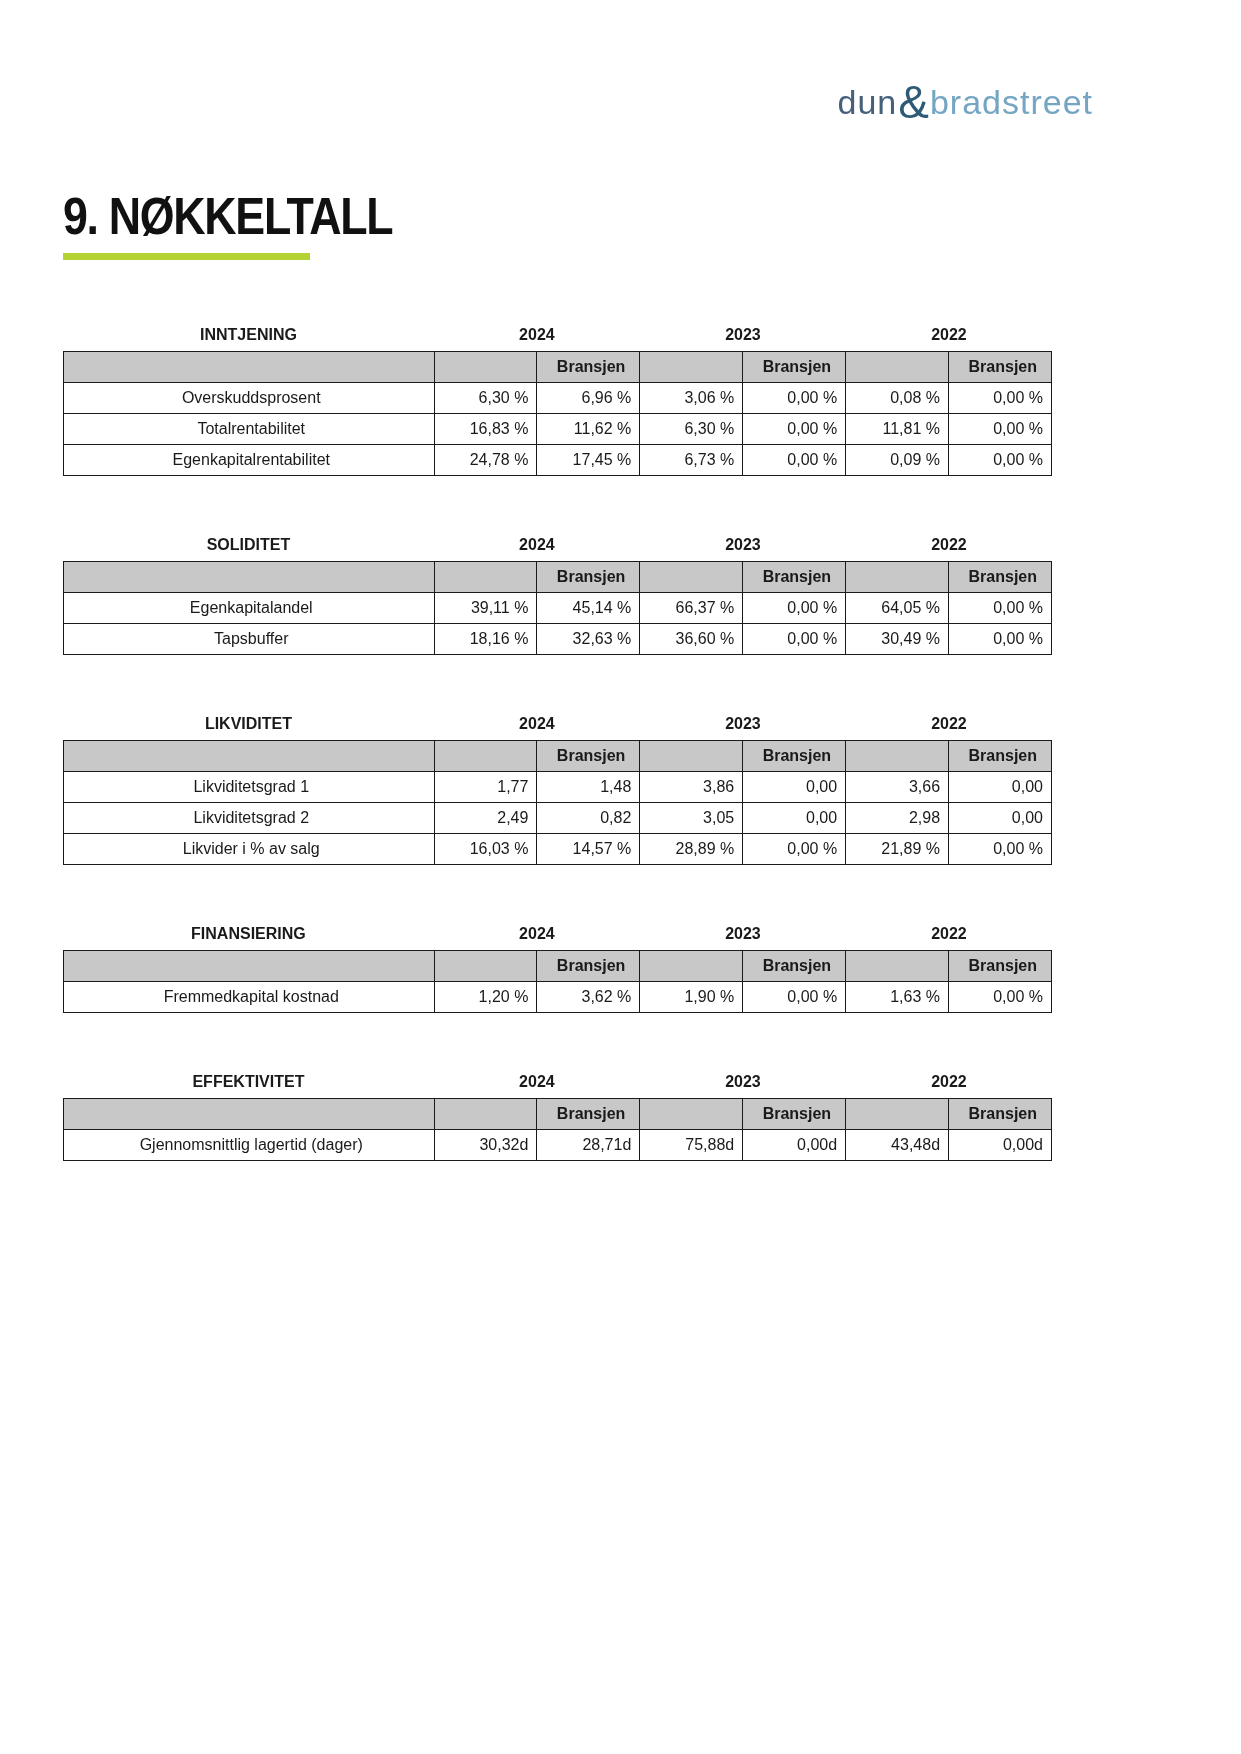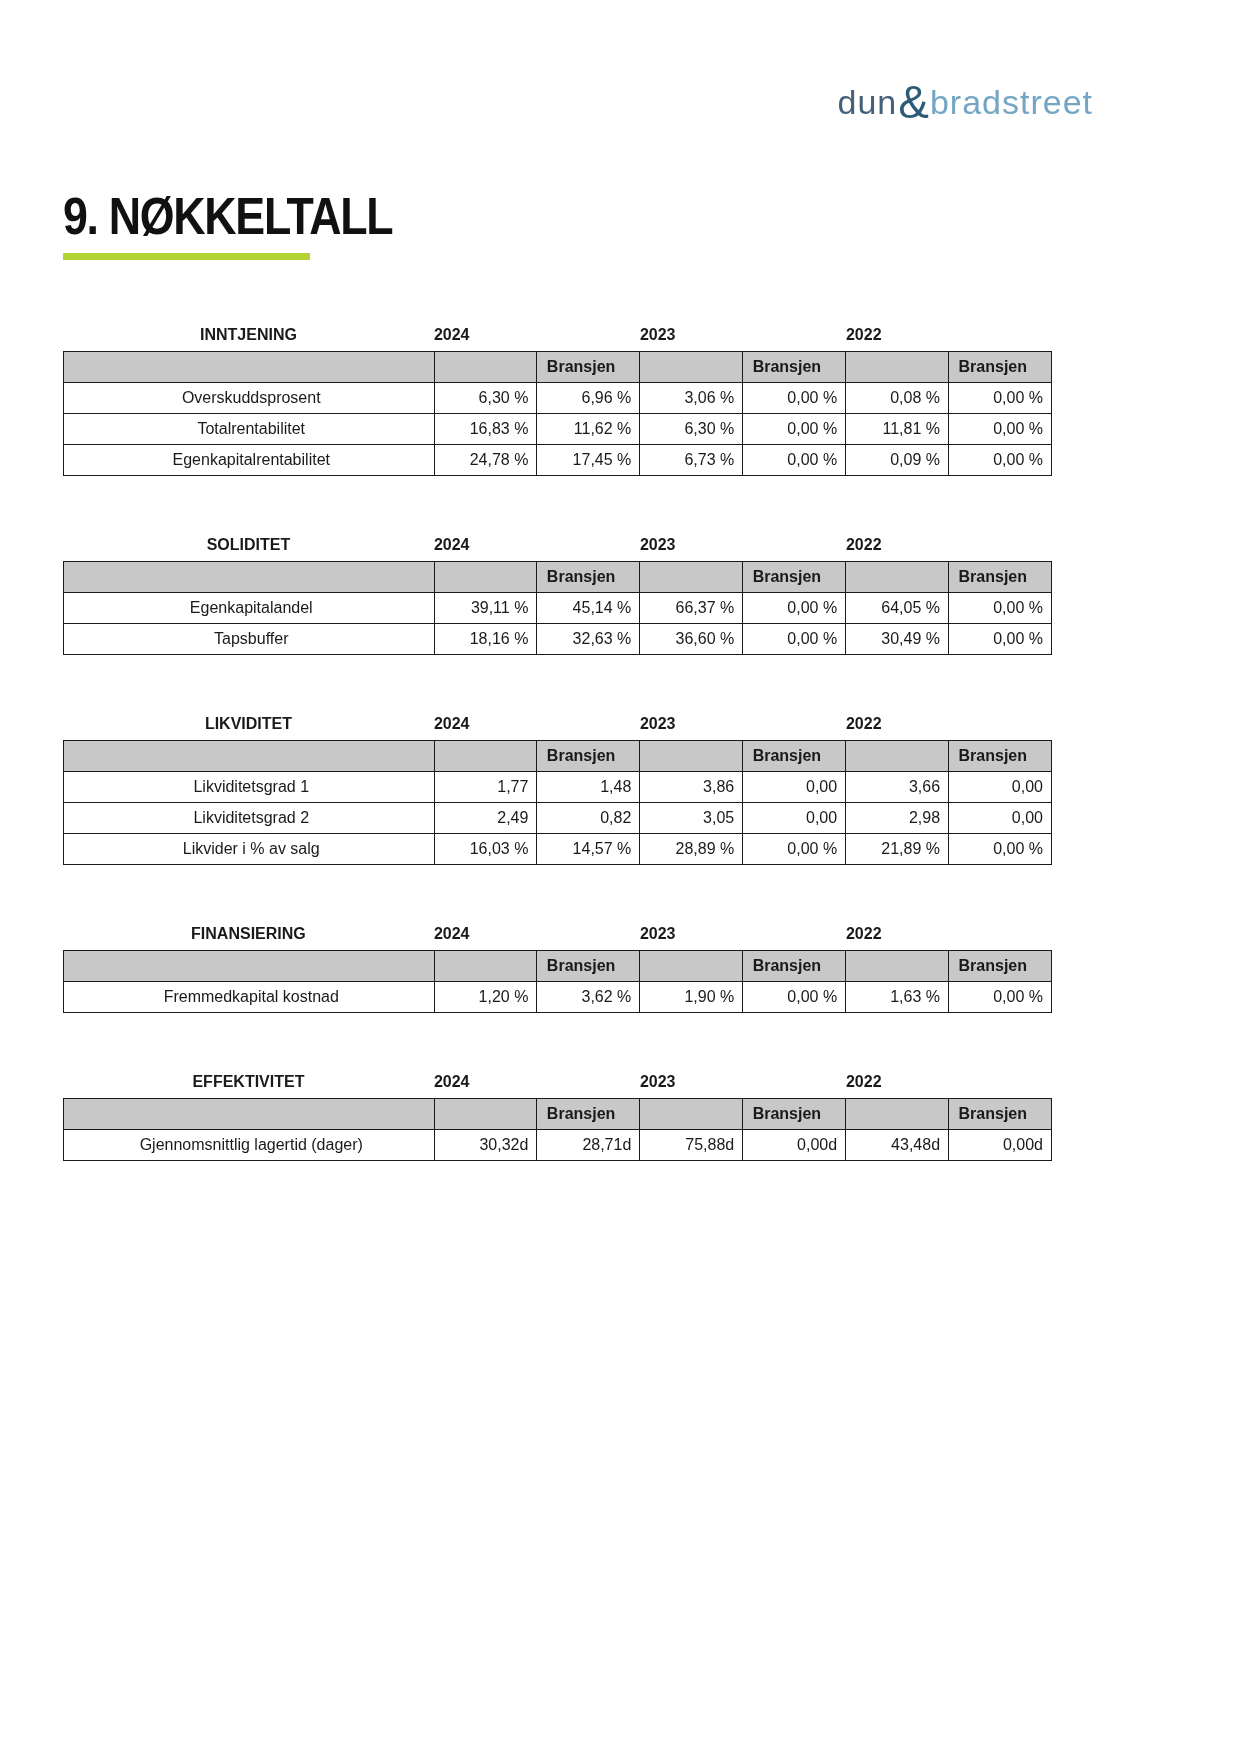--- a/index.html
+++ b/index.html
@@ -28,25 +28,25 @@
   }
   .title-underline{position:absolute;top:253px;left:63px;width:247px;height:7px;background:var(--accent-green);}
   
   .sections{position:absolute;top:322px;left:63px;width:989px;}
   .section{margin-bottom:56px;}
   .caption-row{
     display:grid;grid-template-columns:37.5% 1fr 1fr 1fr;
     height:22px;margin-bottom:7px;font-weight:bold;font-size:16px;align-items:end;
   }
   .section-heading{text-align:center;}
-  .year-heading{text-align:left;}
+  .year-heading{text-align:center;}
   table{width:100%;border-collapse:collapse;table-layout:fixed;font-size:16px;}
   col.label-col{width:37.5%;}
   th,td{border:1px solid var(--border-color);height:30px;padding:0;overflow:hidden;white-space:nowrap;}
-  thead th{background:var(--header-gray);font-weight:bold;text-align:right;padding-right:24px;}
+  thead th{background:var(--header-gray);font-weight:bold;text-align:right;padding-right:14px;}
   td.label-cell{text-align:center;padding-left:5px;}
   td.value-cell{text-align:right;padding-right:8px;}
   
   .footer{position:absolute;top:1684px;right:178px;font-size:16px;color:#c2410c;}
 </style>
 </head>
 <body>
 
 <div class="page">
 

